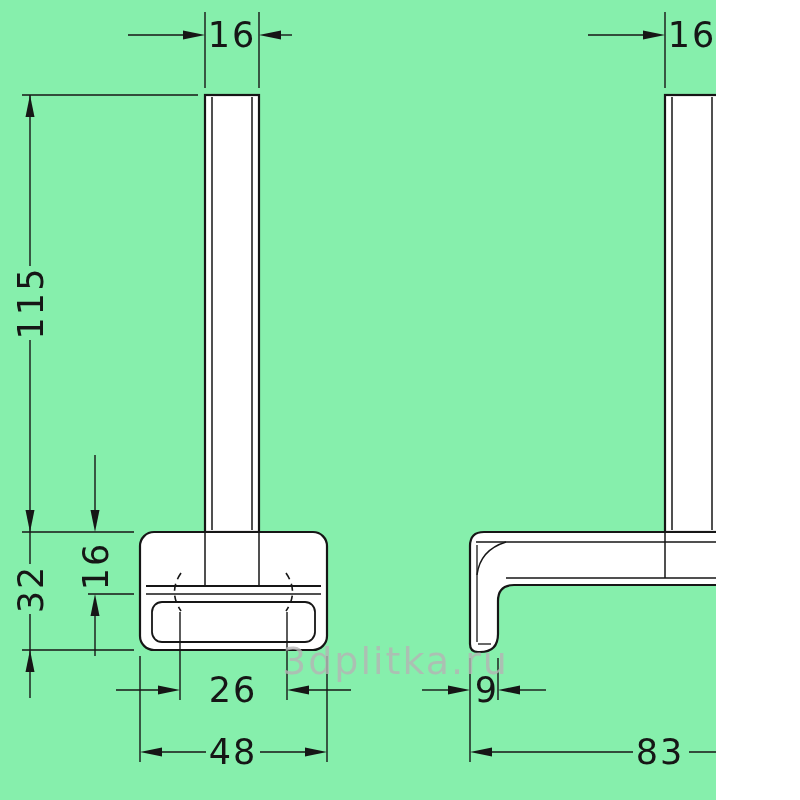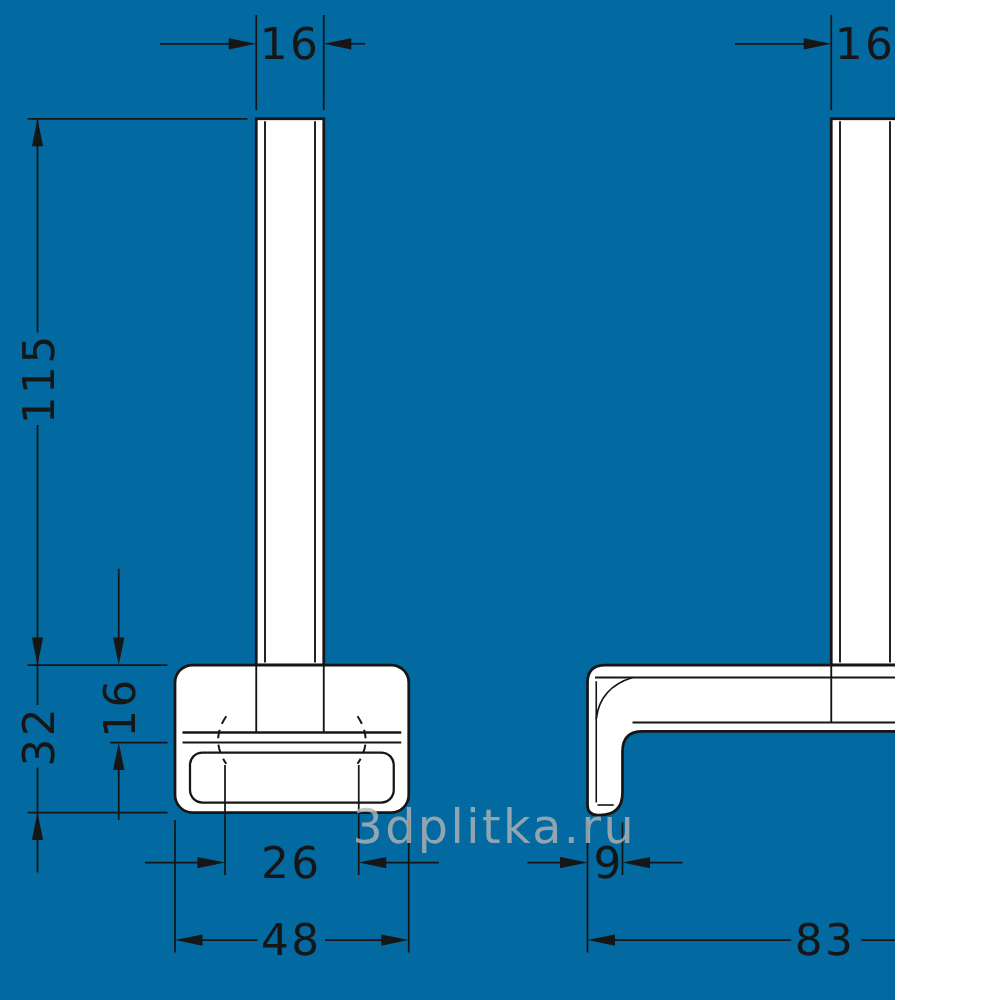--- a/index.html
+++ b/index.html
@@ -4,21 +4,21 @@
 <style>
   html, body {
     margin: 0;
     padding: 0;
     background: #ffffff;
   }
   .frame {
     position: relative;
     width: 716px;
     height: 800px;
-    background: #0369a1;
+    background: #86efac;
     overflow: hidden;
   }
   svg {
     display: block;
   }
   svg text {
     font-family: "DejaVu Sans", "Liberation Sans", sans-serif;
     font-size: 35px;
     letter-spacing: 2px;
     fill: #161616;

